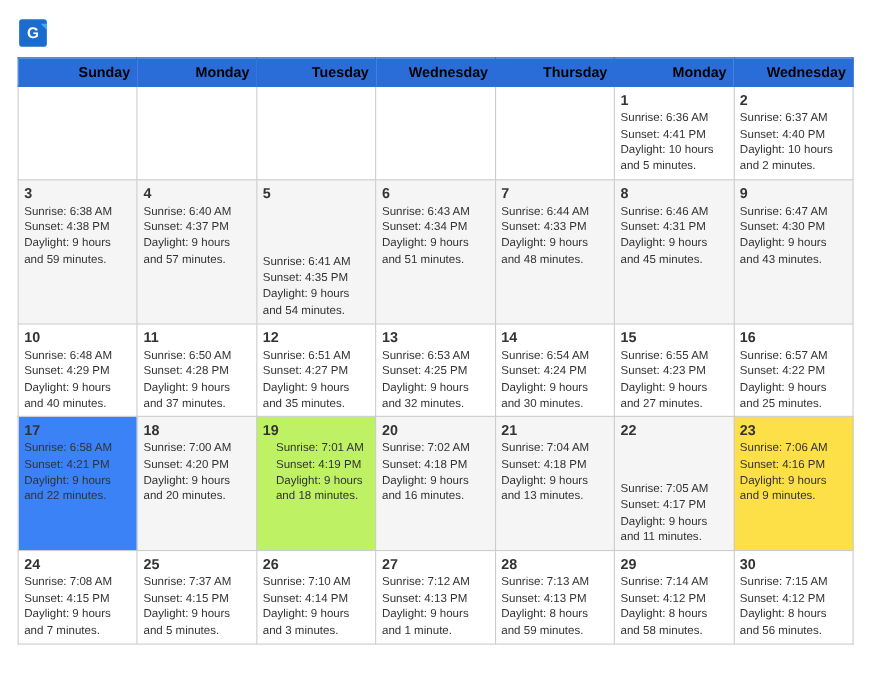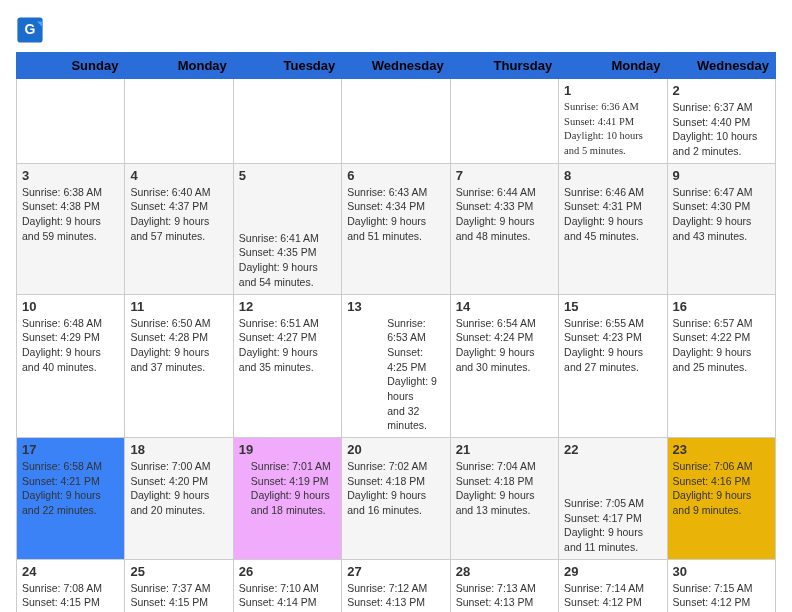--- a/index.html
+++ b/index.html
@@ -118,21 +118,21 @@
     </thead>
     <tbody id="calendar-body">
     <tr>
           <td class="empty"></td>
           <td class="empty"></td>
           <td class="empty"></td>
           <td class="empty"></td>
           <td class="empty"></td>
           <td>
             <span class="day-number">1</span>
-            <div class="day-info" style="white-space: pre-line; font-family: Liberation Serif, serif;">Sunrise: 6:36 AM
+            <div class="day-info" style="white-space: pre-line;">Sunrise: 6:36 AM
 Sunset: 4:41 PM
 Daylight: 10 hours
 and 5 minutes.</div>
           </td>
           <td>
             <span class="day-number">2</span>
             <div class="day-info" style="white-space: pre-line;">Sunrise: 6:37 AM
 Sunset: 4:40 PM
 Daylight: 10 hours
 and 2 minutes.</div>
@@ -206,21 +206,21 @@
           </td>
           <td>
             <span class="day-number">12</span>
             <div class="day-info" style="white-space: pre-line;">Sunrise: 6:51 AM
 Sunset: 4:27 PM
 Daylight: 9 hours
 and 35 minutes.</div>
           </td>
           <td>
             <span class="day-number">13</span>
-            <div class="day-info" style="white-space: pre-line; margin-left: 40px;">Sunrise: 6:53 AM
+            <div class="day-info" style="white-space: pre-line;">Sunrise: 6:53 AM
 Sunset: 4:25 PM
 Daylight: 9 hours
 and 32 minutes.</div>
           </td>
           <td>
             <span class="day-number">14</span>
             <div class="day-info" style="white-space: pre-line;">Sunrise: 6:54 AM
 Sunset: 4:24 PM
 Daylight: 9 hours
 and 30 minutes.</div>
@@ -248,21 +248,21 @@
 Daylight: 9 hours
 and 22 minutes.</div>
           </td>
           <td style="background: rgb(245, 245, 245);">
             <span class="day-number">18</span>
             <div class="day-info" style="white-space: pre-line;">Sunrise: 7:00 AM
 Sunset: 4:20 PM
 Daylight: 9 hours
 and 20 minutes.</div>
           </td>
-          <td style="background: #f0abfc;">
+          <td style="background: #bef264;">
             <span class="day-number">19</span>
             <div class="day-info" style="white-space: pre-line; margin-left: 12px;">Sunrise: 7:01 AM
 Sunset: 4:19 PM
 Daylight: 9 hours
 and 18 minutes.</div>
           </td>
           <td style="background: rgb(245, 245, 245);">
             <span class="day-number">20</span>
             <div class="day-info" style="white-space: pre-line;">Sunrise: 7:02 AM
 Sunset: 4:18 PM
@@ -276,21 +276,21 @@
 Daylight: 9 hours
 and 13 minutes.</div>
           </td>
           <td style="background: rgb(245, 245, 245);">
             <span class="day-number">22</span>
             <div class="day-info" style="white-space: pre-line; margin-top: 39px;">Sunrise: 7:05 AM
 Sunset: 4:17 PM
 Daylight: 9 hours
 and 11 minutes.</div>
           </td>
-          <td style="background: #eab308;">
+          <td style="background: #fde047;">
             <span class="day-number">23</span>
             <div class="day-info" style="white-space: pre-line;">Sunrise: 7:06 AM
 Sunset: 4:16 PM
 Daylight: 9 hours
 and 9 minutes.</div>
           </td>
         </tr>
         <tr>
           <td>
             <span class="day-number">24</span>

